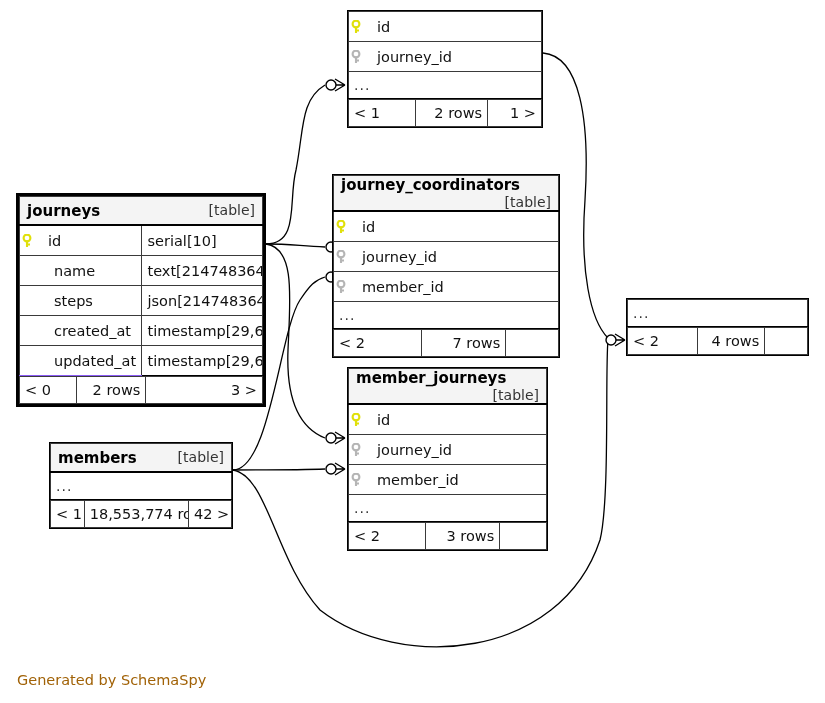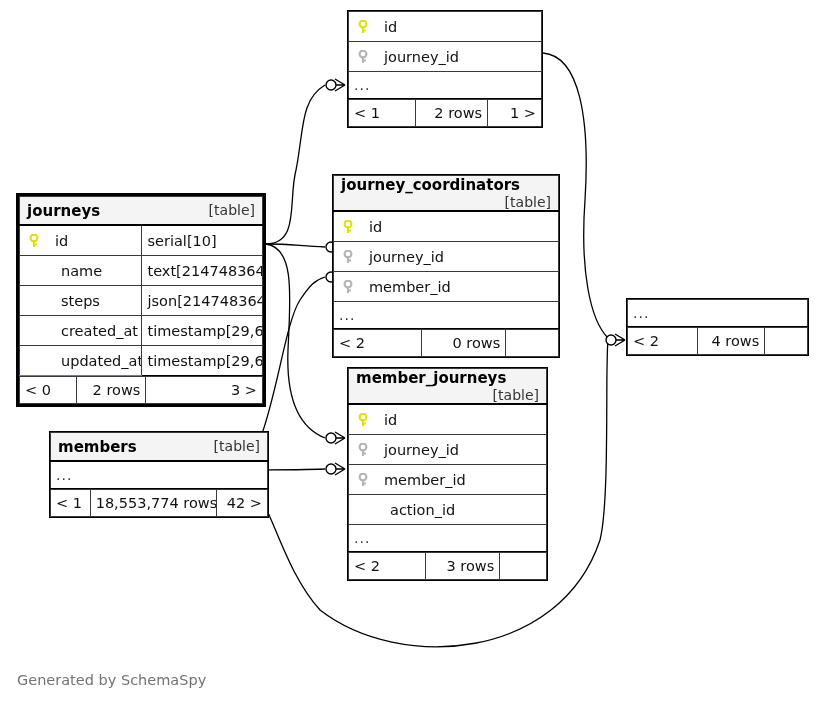--- a/index.html
+++ b/index.html
@@ -86,21 +86,20 @@
     width: 14px;
     height: 14px;
     margin-left: -26px;
     margin-top: 1px;
   }
   .cellwrap {
     position: relative;
     display: flex;
     align-items: center;
     height: 29px;
-    padding-left: 7px;
   }
   .ellipsis-row td {
     padding-left: 5px;
     font-size: 14px;
     letter-spacing: 1px;
     color: #333;
     border-bottom: 2px solid #000000;
     height: 26px;
   }
   .foot td {
@@ -110,21 +109,21 @@
     background: #ffffff;
   }
   .foot .fleft { text-align: left; }
   .foot .fmid { text-align: right; }
   .foot .fright { text-align: right; }
   .credit {
     position: absolute;
     left: 17px;
     top: 672px;
     font-size: 14.5px;
-    color: #737373;
+    color: #a16207;
     z-index: 3;
   }
 </style>
 </head>
 <body>
 
 <div id="canvas">
 
   <svg id="edges" viewBox="0 0 825 703" width="825" height="703">
     <defs>
@@ -267,21 +266,21 @@
       </tr>
       <tr class="ellipsis-row">
         <td colspan="2">...</td>
       </tr>
     </tbody>
       </table>
     <table style="margin-top:-1px;">
       <tbody>
           <tr class="foot">
         <td class="fleft" style="width:40%">&lt; 2</td>
-        <td class="fmid" style="width:38%">0 rows</td>
+        <td class="fmid" style="width:38%">7 rows</td>
         <td class="fright" style="width:22%"></td>
       </tr>
     </tbody>
       </table>
   </div>
 
   <div class="tbl focal" id="t-journeys" style="left:16px; top:193px; width:250px;">
     <table>
       <tbody>
           <tr class="hdr">
@@ -400,44 +399,37 @@
             <span class="cname">
               <svg class="keyicon" viewBox="0 0 14 14">
                 <circle cx="5" cy="4" r="3.4" fill="none" stroke="#b5b5b5" stroke-width="2.1"></circle>
                 <path d="M5,6.6 L5,13 M5,10.5 L8,10.5" stroke="#b5b5b5" stroke-width="2.1" fill="none"></path>
               </svg>
               <span>member_id</span>
             </span>
           </div>
         </td>
       </tr>
-      <tr class="colrow">
-        <td colspan="2">
-              <div class="cellwrap">
-                <span class="cname nokey">action_id</span>
-              </div>
-            </td>
-      </tr>
       <tr class="ellipsis-row">
         <td colspan="2">...</td>
       </tr>
     </tbody>
       </table>
     <table style="margin-top:-1px;">
       <tbody>
           <tr class="foot">
         <td class="fleft" style="width:40%">&lt; 2</td>
         <td class="fmid" style="width:38%">3 rows</td>
         <td class="fright" style="width:22%"></td>
       </tr>
     </tbody>
       </table>
   </div>
 
-  <div class="tbl" id="t-members" style="left:49px; top:431px; width:220px;">
+  <div class="tbl" id="t-members" style="left:49px; top:442px; width:184px;">
     <table>
       <tbody>
           <tr class="hdr">
         <td colspan="3">
           <span class="hname">members</span>
           <span class="htype">[table]</span>
         </td>
       </tr>
       <tr class="ellipsis-row">
         <td colspan="3">...</td>

